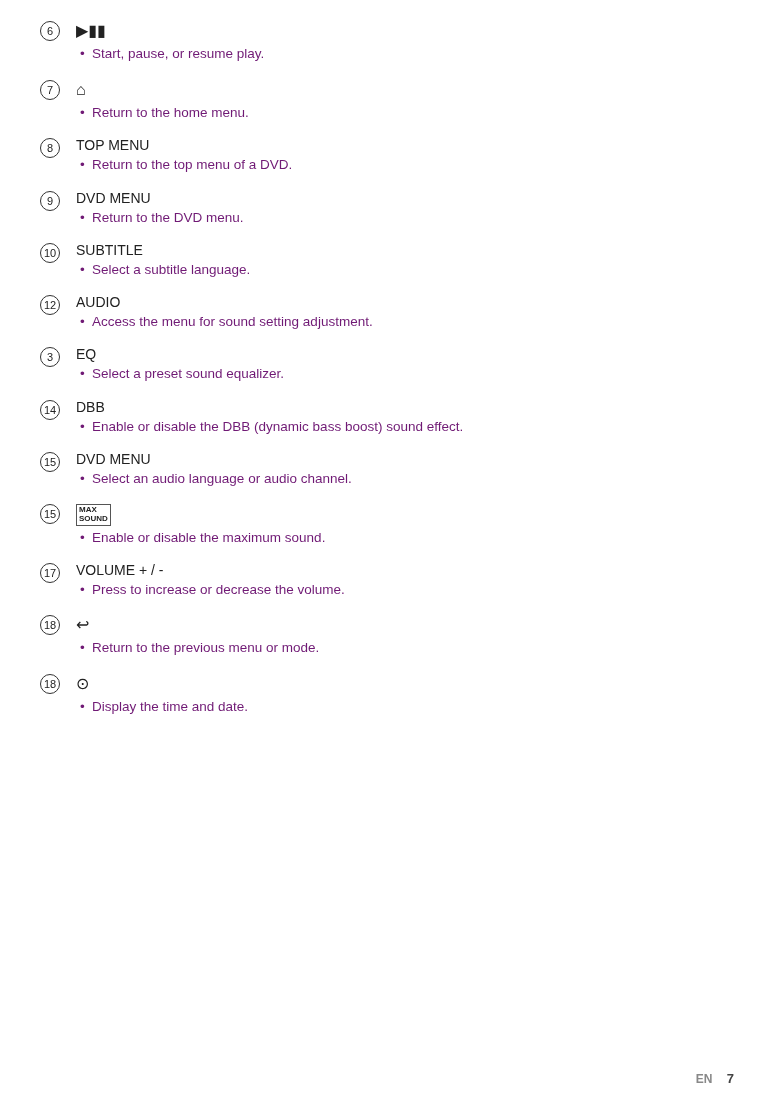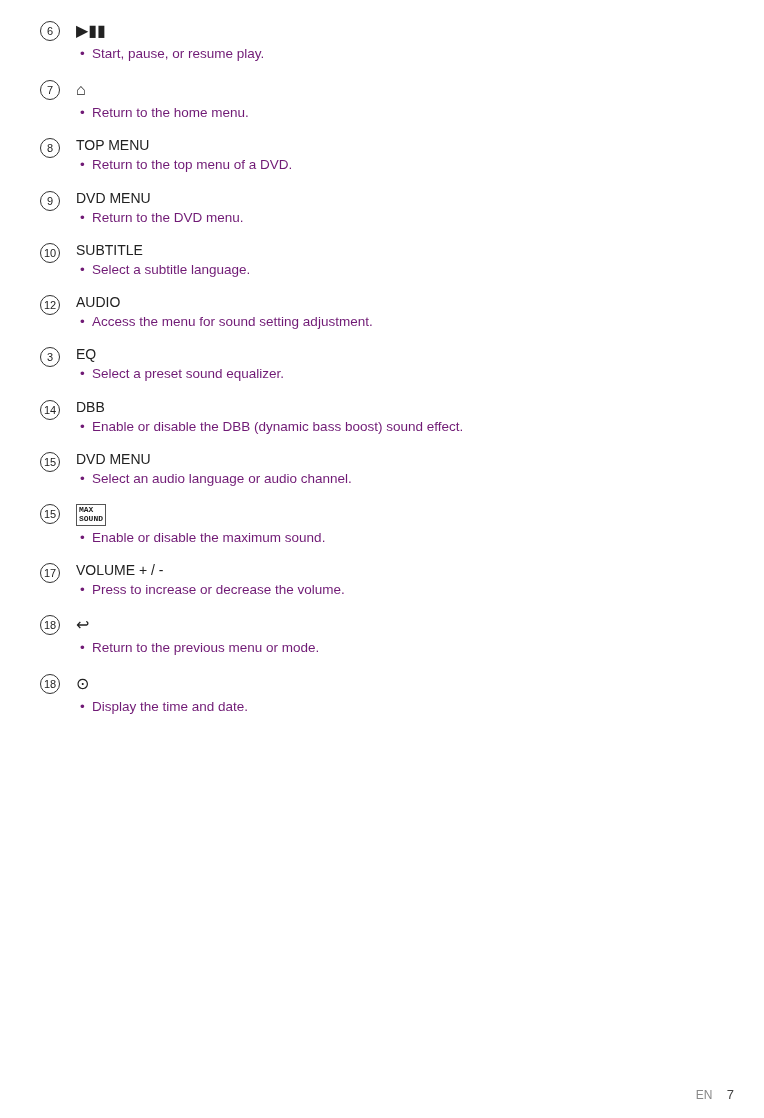--- a/index.html
+++ b/index.html
@@ -78,29 +78,29 @@
     }
 
     .max-sound-icon {
       display: inline-block;
       border: 1px solid #555;
       font-size: 8px;
       padding: 1px 2px;
       line-height: 1.1;
       font-weight: bold;
       vertical-align: middle;
-      font-family: Liberation Mono, monospace;
     }
 
     .page-footer {
       position: absolute;
-      bottom: 16px;
+      bottom: 32px;
       right: 30px;
       font-size: 13px;
       color: #444;
+      font-weight: bold;
     }
 
     .en-label {
       color: #888;
       font-size: 12px;
     }
   </style>
 </head>
 <body>
 

